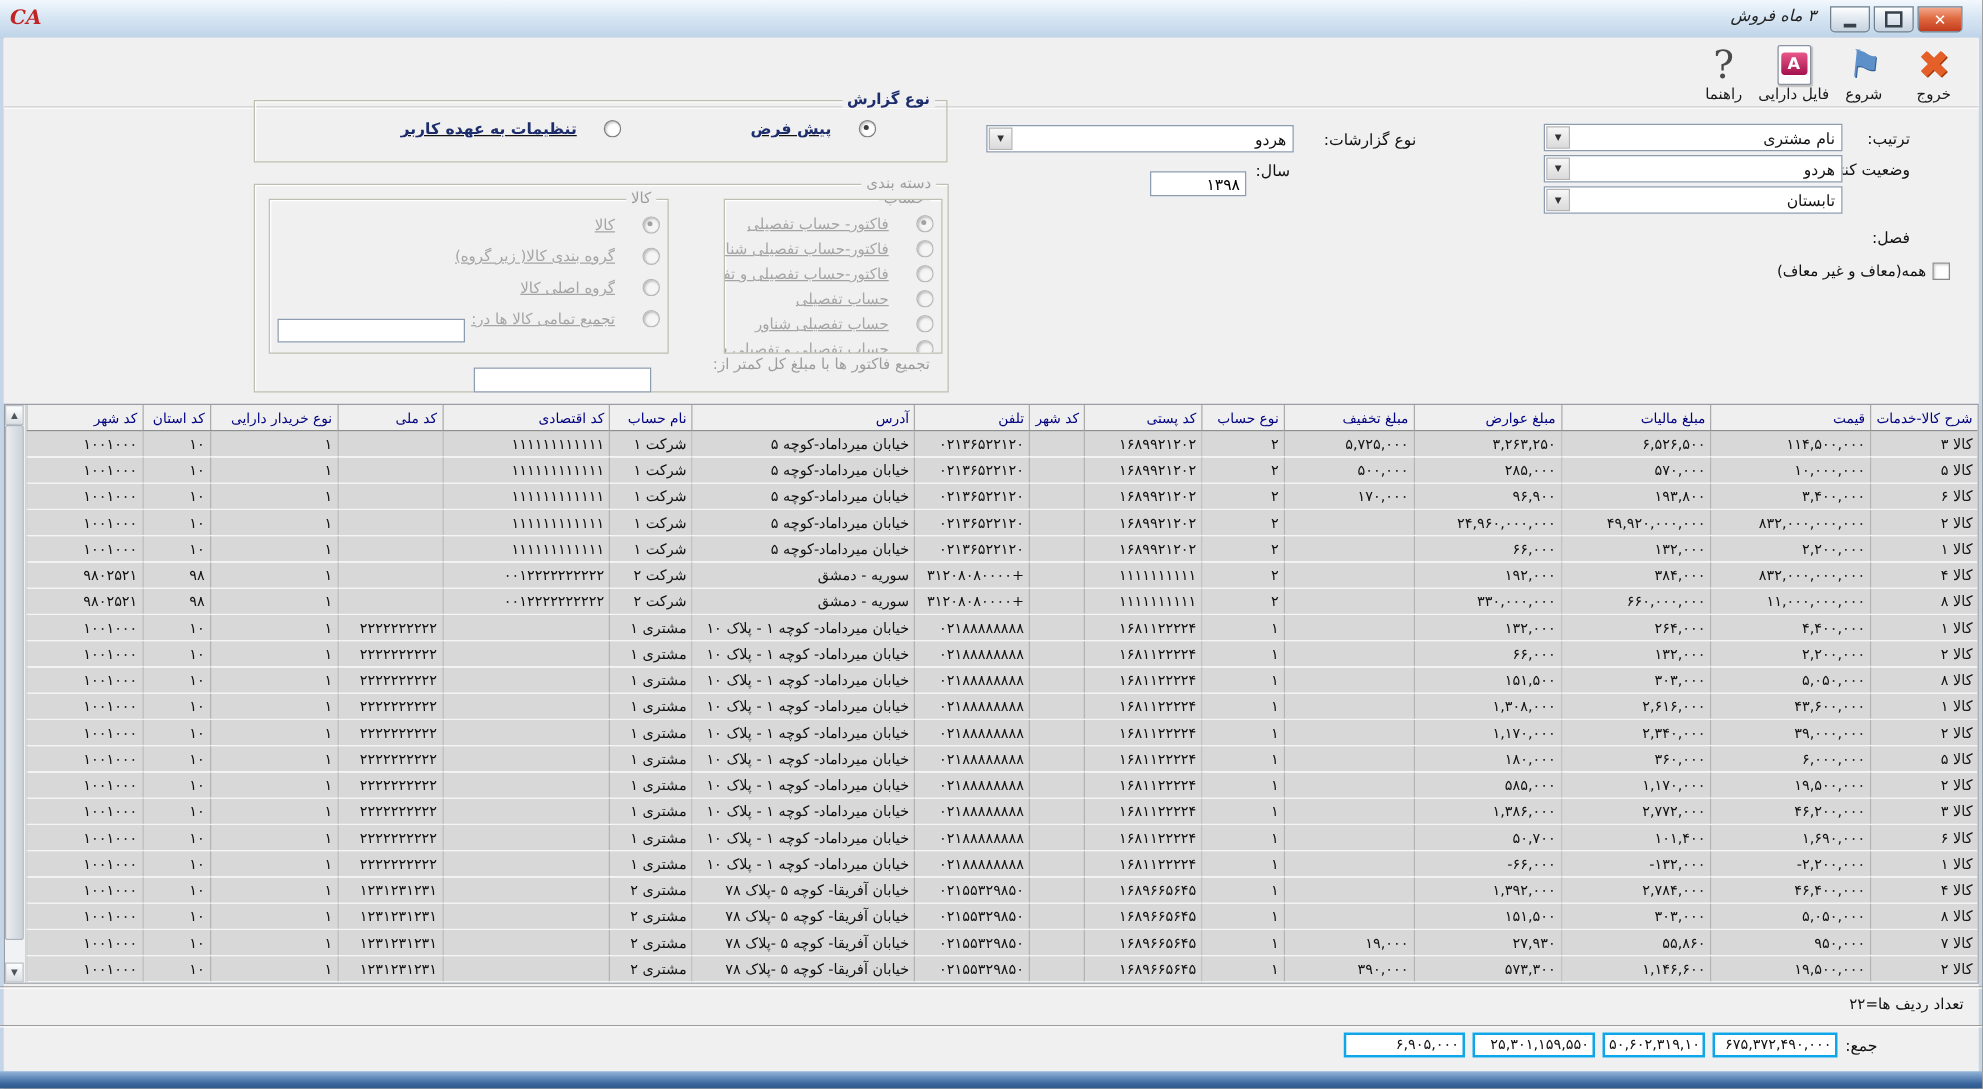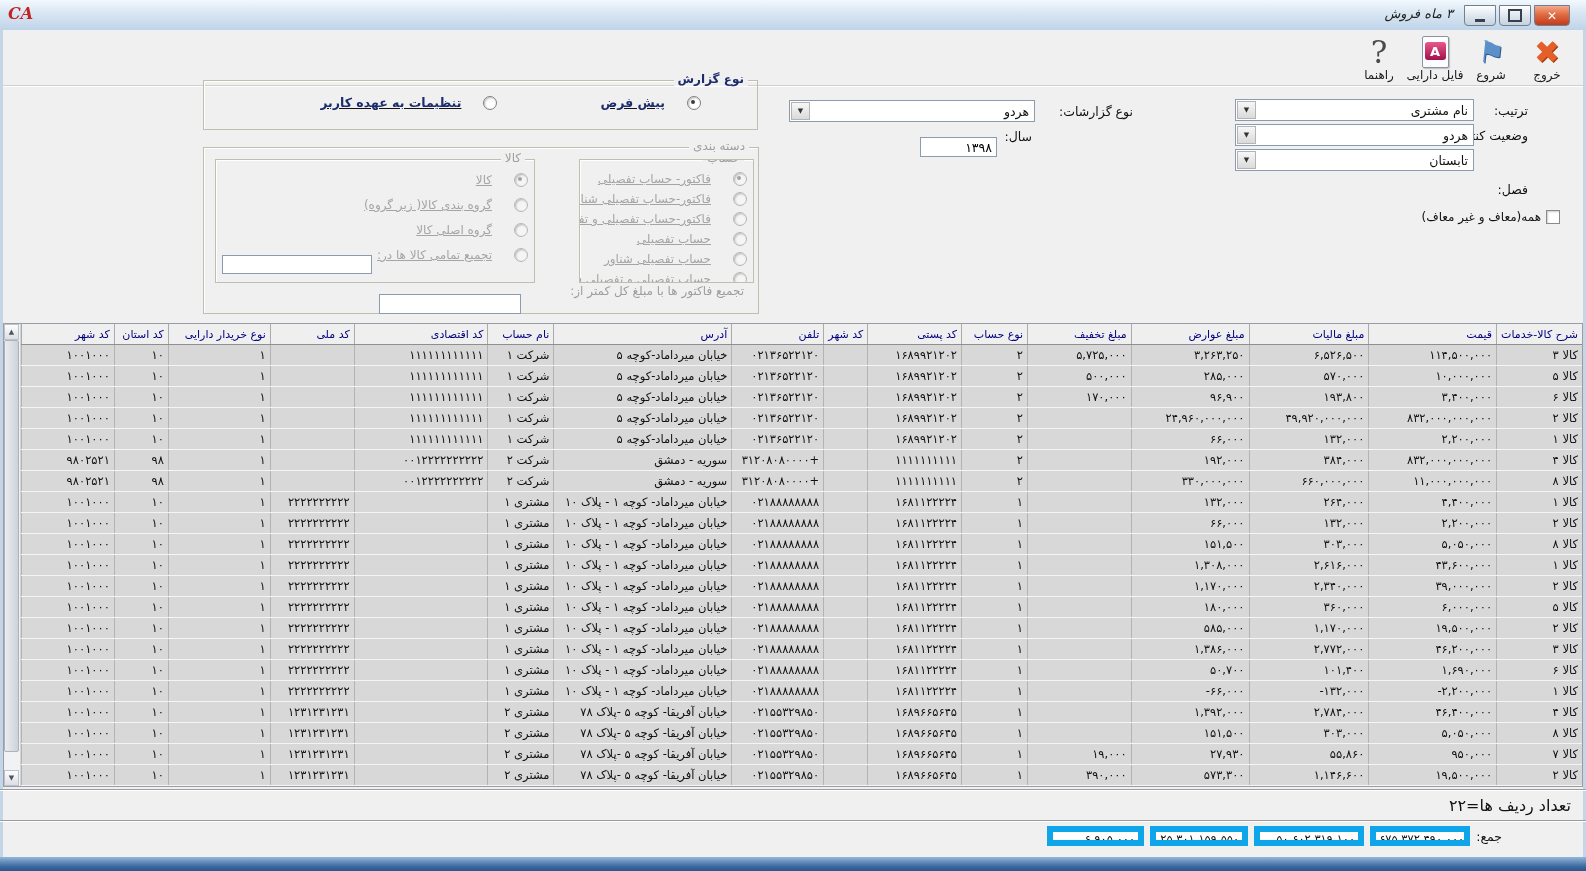--- a/index.html
+++ b/index.html
@@ -76,24 +76,24 @@
   .tblwrap{flex:1;direction:rtl;overflow:hidden;}
   table.data{border-collapse:collapse;table-layout:fixed;direction:rtl;font-size:11.5px;}
   table.data th{background:#efefef;color:#00007f;font-weight:normal;font-size:11px;
     border-left:1px solid #ababab;border-bottom:1px solid #8f8f8f;height:20px;padding:0 4px;
     text-align:right;overflow:hidden;white-space:nowrap;}
   table.data td{background:#d8d8d8;border-left:1px solid #b3b3b3;border-bottom:1px solid #f4f4f4;
     height:20px;padding:0 4px;overflow:hidden;white-space:nowrap;text-align:right;}
   table.data td.num{direction:ltr;}
   
   .divider{position:absolute;left:0;width:100%;height:2px;border-top:1px solid #9c9c9c;border-bottom:1px solid #ffffff;box-sizing:border-box;}
-  .status{position:absolute;top:796px;right:15px;direction:rtl;font-size:16px;}
+  .status{position:absolute;top:796px;right:15px;direction:rtl;font-size:12px;}
   .sums{position:absolute;top:826px;right:84px;display:flex;direction:rtl;gap:4px;align-items:center;}
   .sumlabel{font-size:12.5px;margin-left:2px;}
-  .sumbox{height:20px;border:6px solid #0ea5e9;background:#fff;font-size:11.5px;direction:ltr;
+  .sumbox{height:20px;border:2px solid #0ea5e9;background:#fff;font-size:11.5px;direction:ltr;
     text-align:right;padding:0 3px;box-sizing:border-box;overflow:hidden;white-space:nowrap;}
 </style>
 </head>
 <body>
 
 <div class="window">
 
   <div class="titlebar">
     <div class="app-logo">CA</div>
     <div class="title-text">۳ ماه فروش</div>
@@ -675,20 +675,20 @@
     </div>
   </div>
 
   <div class="divider" style="top:789px;"></div>
   <div class="status">تعداد ردیف ها=۲۲</div>
   <div class="divider" style="top:820px;"></div>
   <div class="sums">
     <span class="sumlabel">جمع:</span>
     <span id="sumboxes" style="display:flex;gap:6px;direction:rtl;">
         <div class="sumbox" style="width: 100px;">۶۷۵,۳۷۲,۴۹۰,۰۰۰</div>
-        <div class="sumbox" style="width: 110px;">۵۰,۶۰۲,۳۱۹,۱۰۰</div>
+        <div class="sumbox" style="width: 82px;">۵۰,۶۰۲,۳۱۹,۱۰۰</div>
         <div class="sumbox" style="width: 98px;">۲۵,۳۰۱,۱۵۹,۵۵۰</div>
         <div class="sumbox" style="width: 97px;">۶,۹۰۵,۰۰۰</div>
       </span>
   </div>
 
   <div class="bottomband"></div>
 </div>
 
 </body></html>

